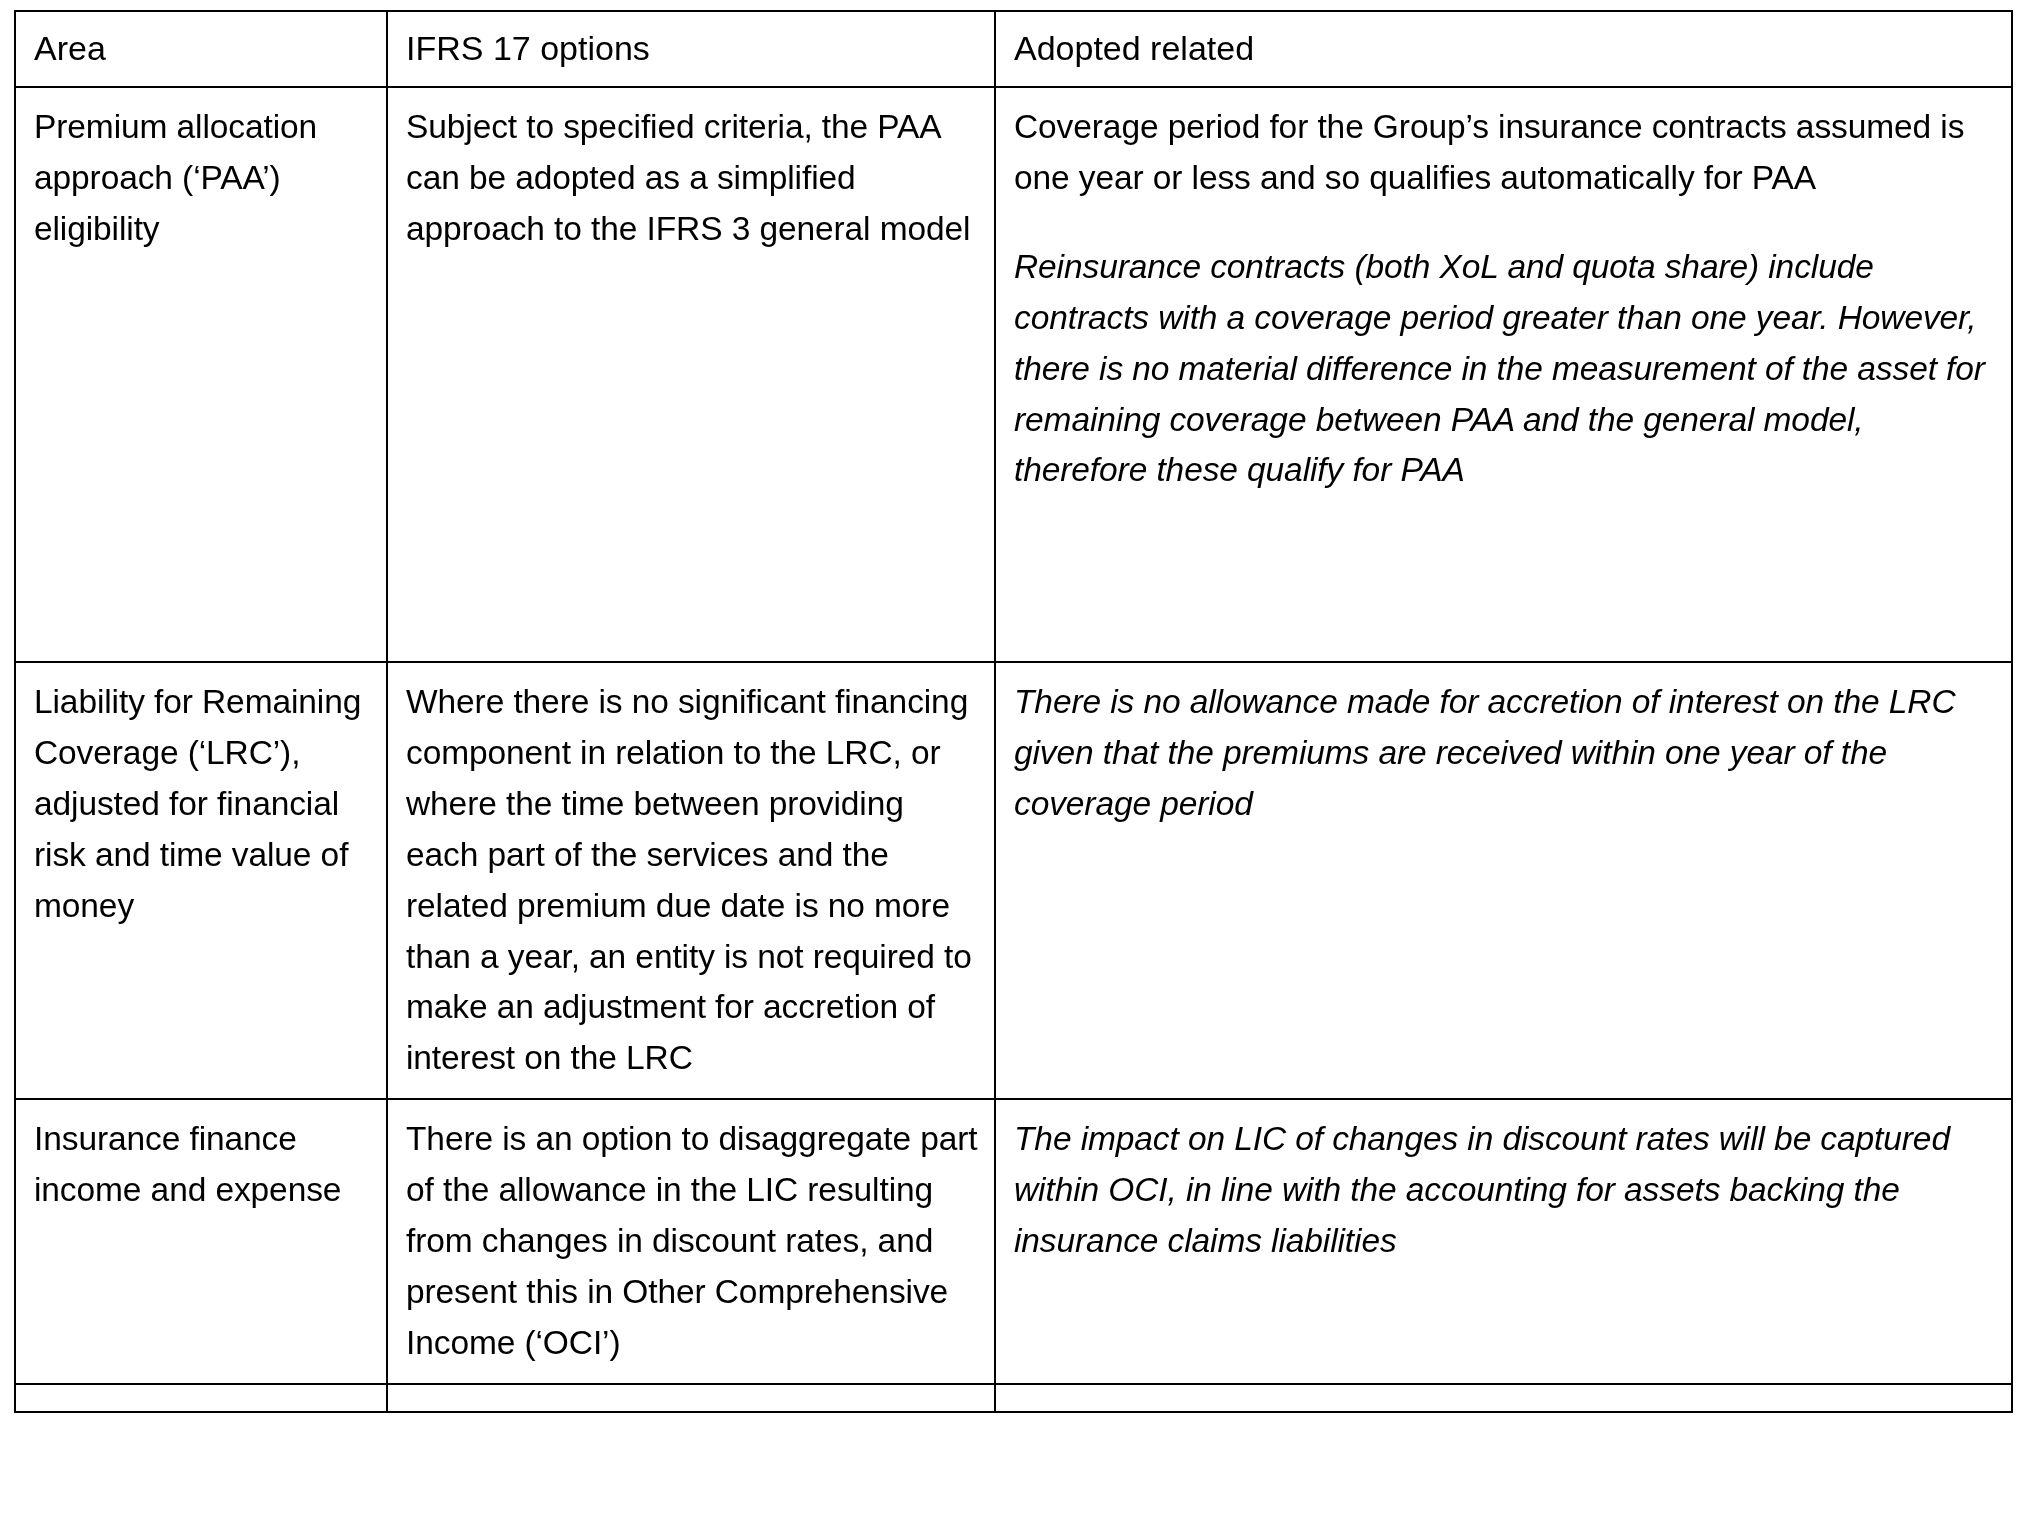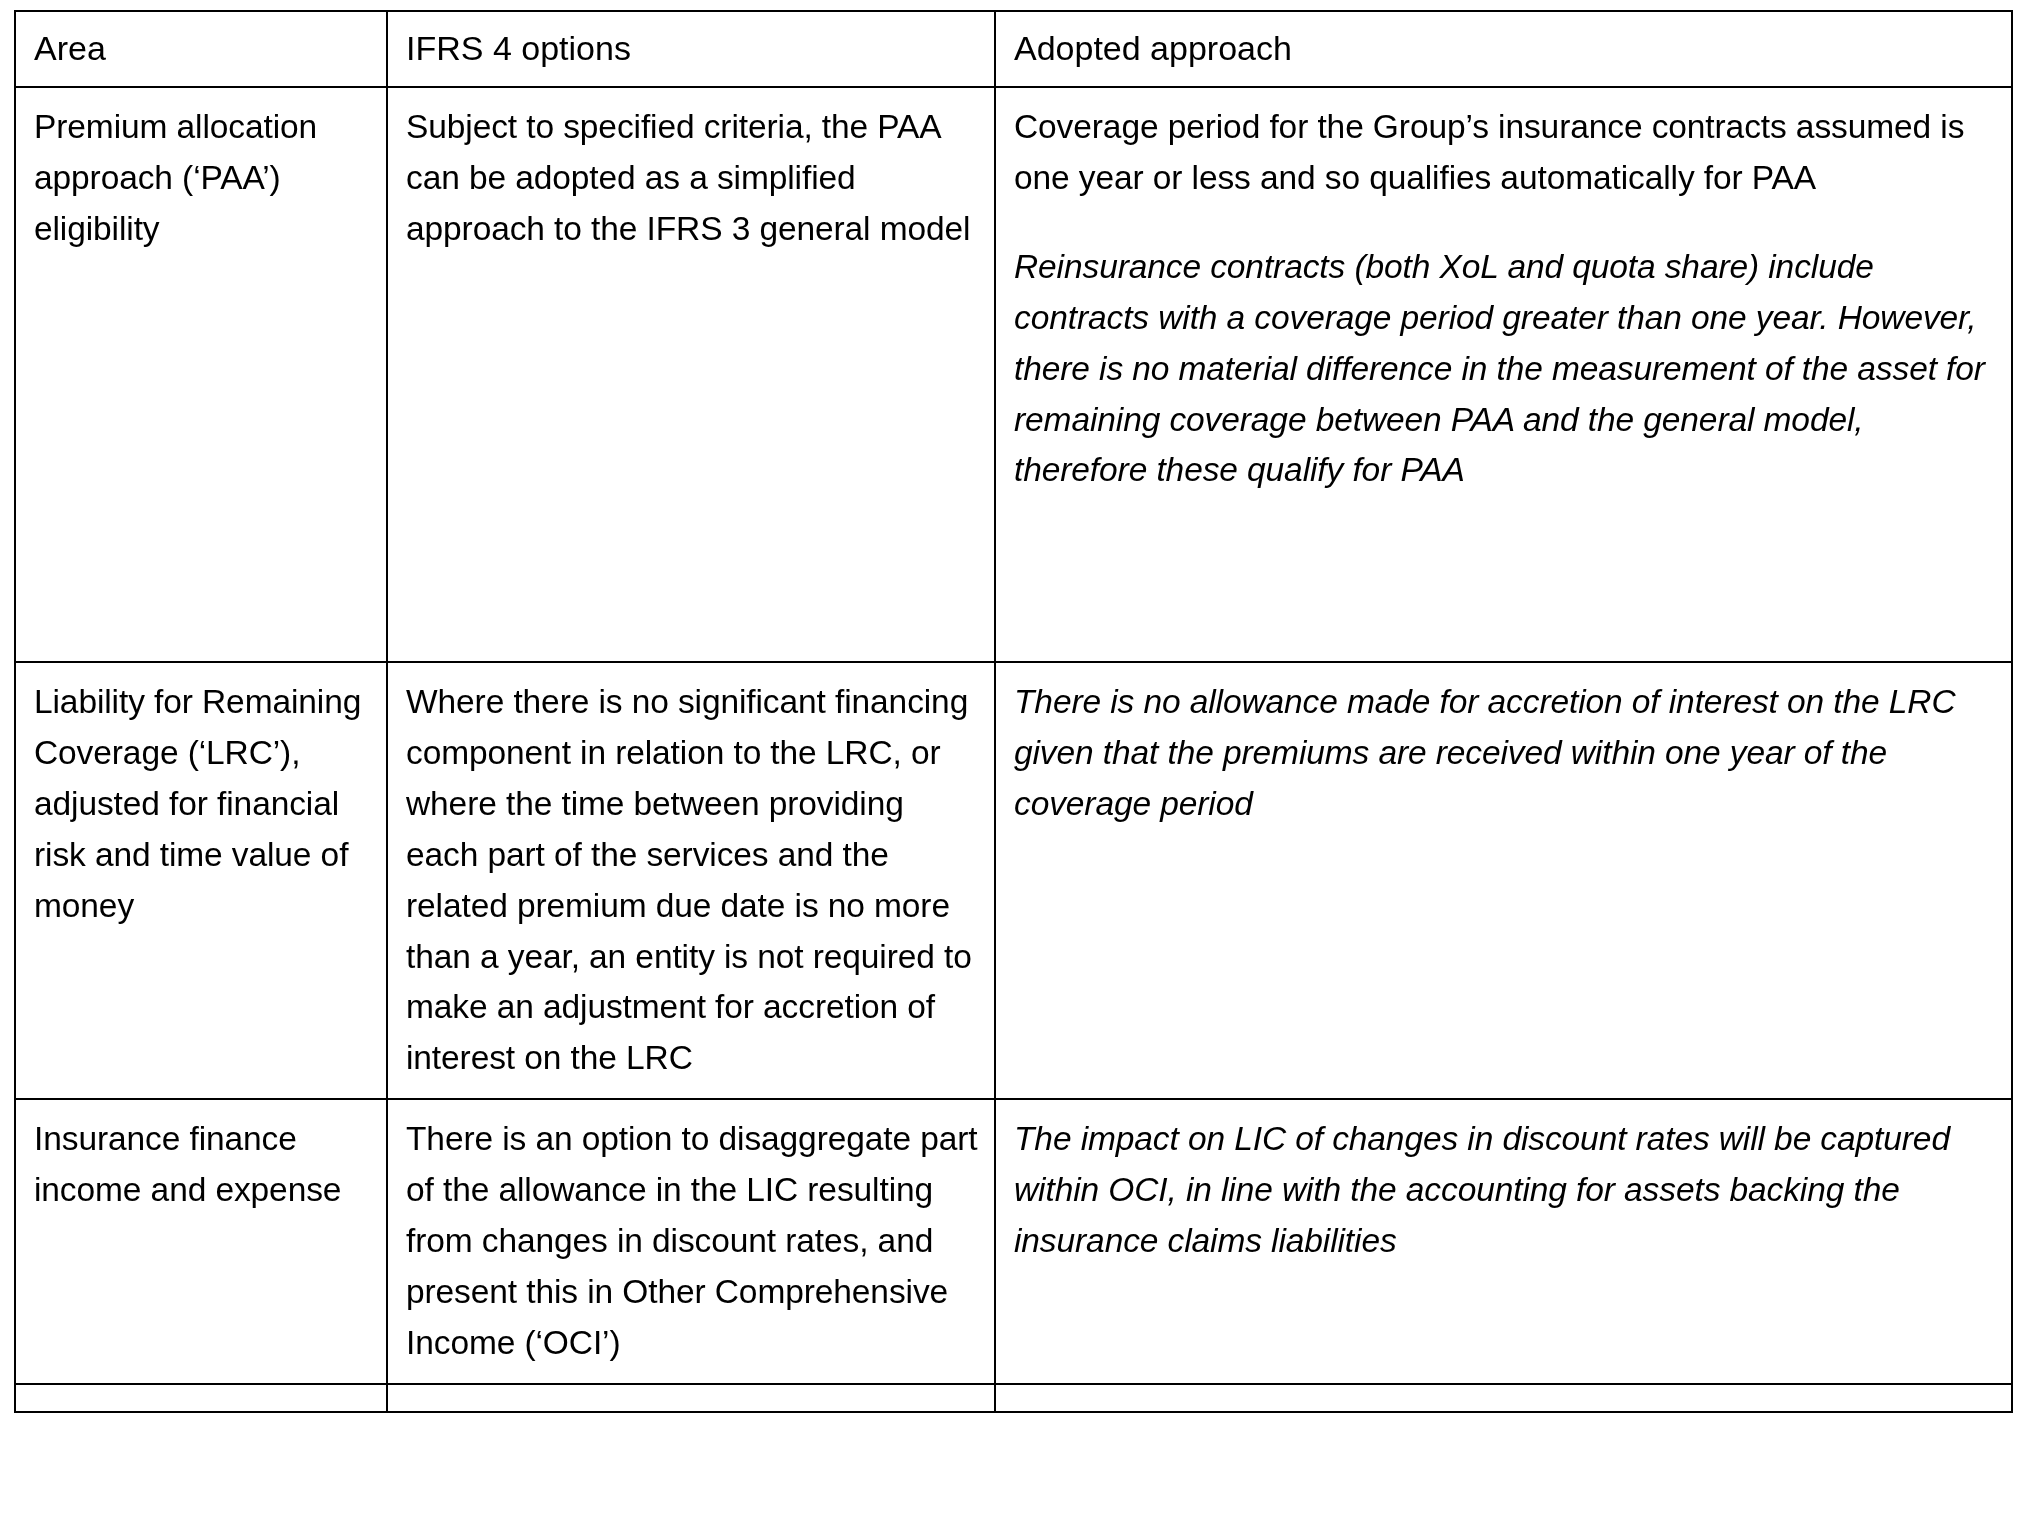--- a/index.html
+++ b/index.html
@@ -79,22 +79,22 @@
   <table class="ifrs-table">
     <colgroup>
       <col class="col-area">
       <col class="col-options">
       <col class="col-approach">
     </colgroup>
 
     <thead>
       <tr>
         <th>Area</th>
-        <th>IFRS 4 options</th>
-        <th>Adopted approach</th>
+        <th>IFRS 17 options</th>
+        <th>Adopted related</th>
       </tr>
     </thead>
 
     <tbody>
 
       <tr class="row-paa">
         <td>Premium allocation approach (‘PAA’) eligibility</td>
         <td>Subject to specified criteria, the PAA can be adopted as a simplified approach to the IFRS 3 general model</td>
         <td>
           <p class="cell-para">Coverage period for the Group’s insurance contracts assumed is one year or less and so qualifies automatically for PAA</p>

